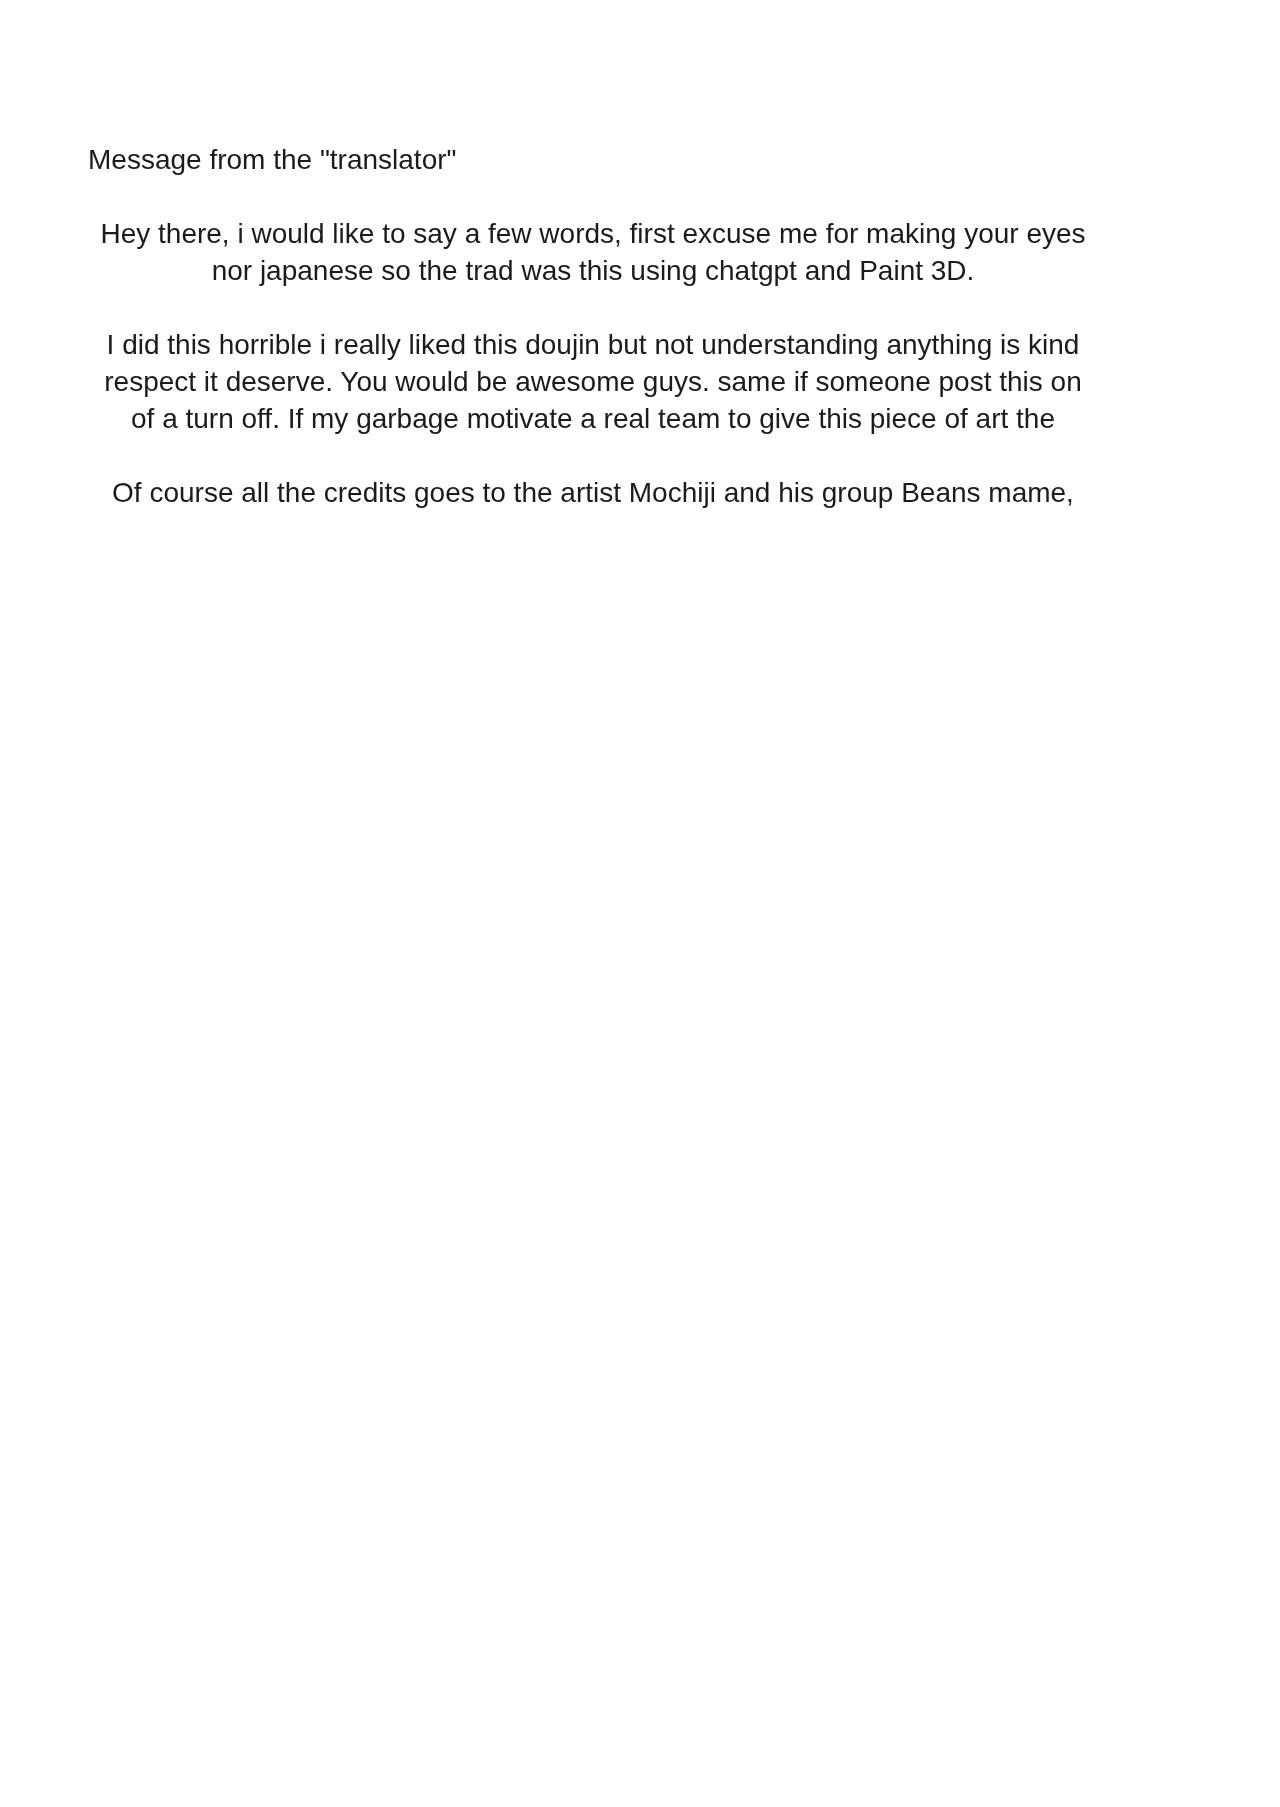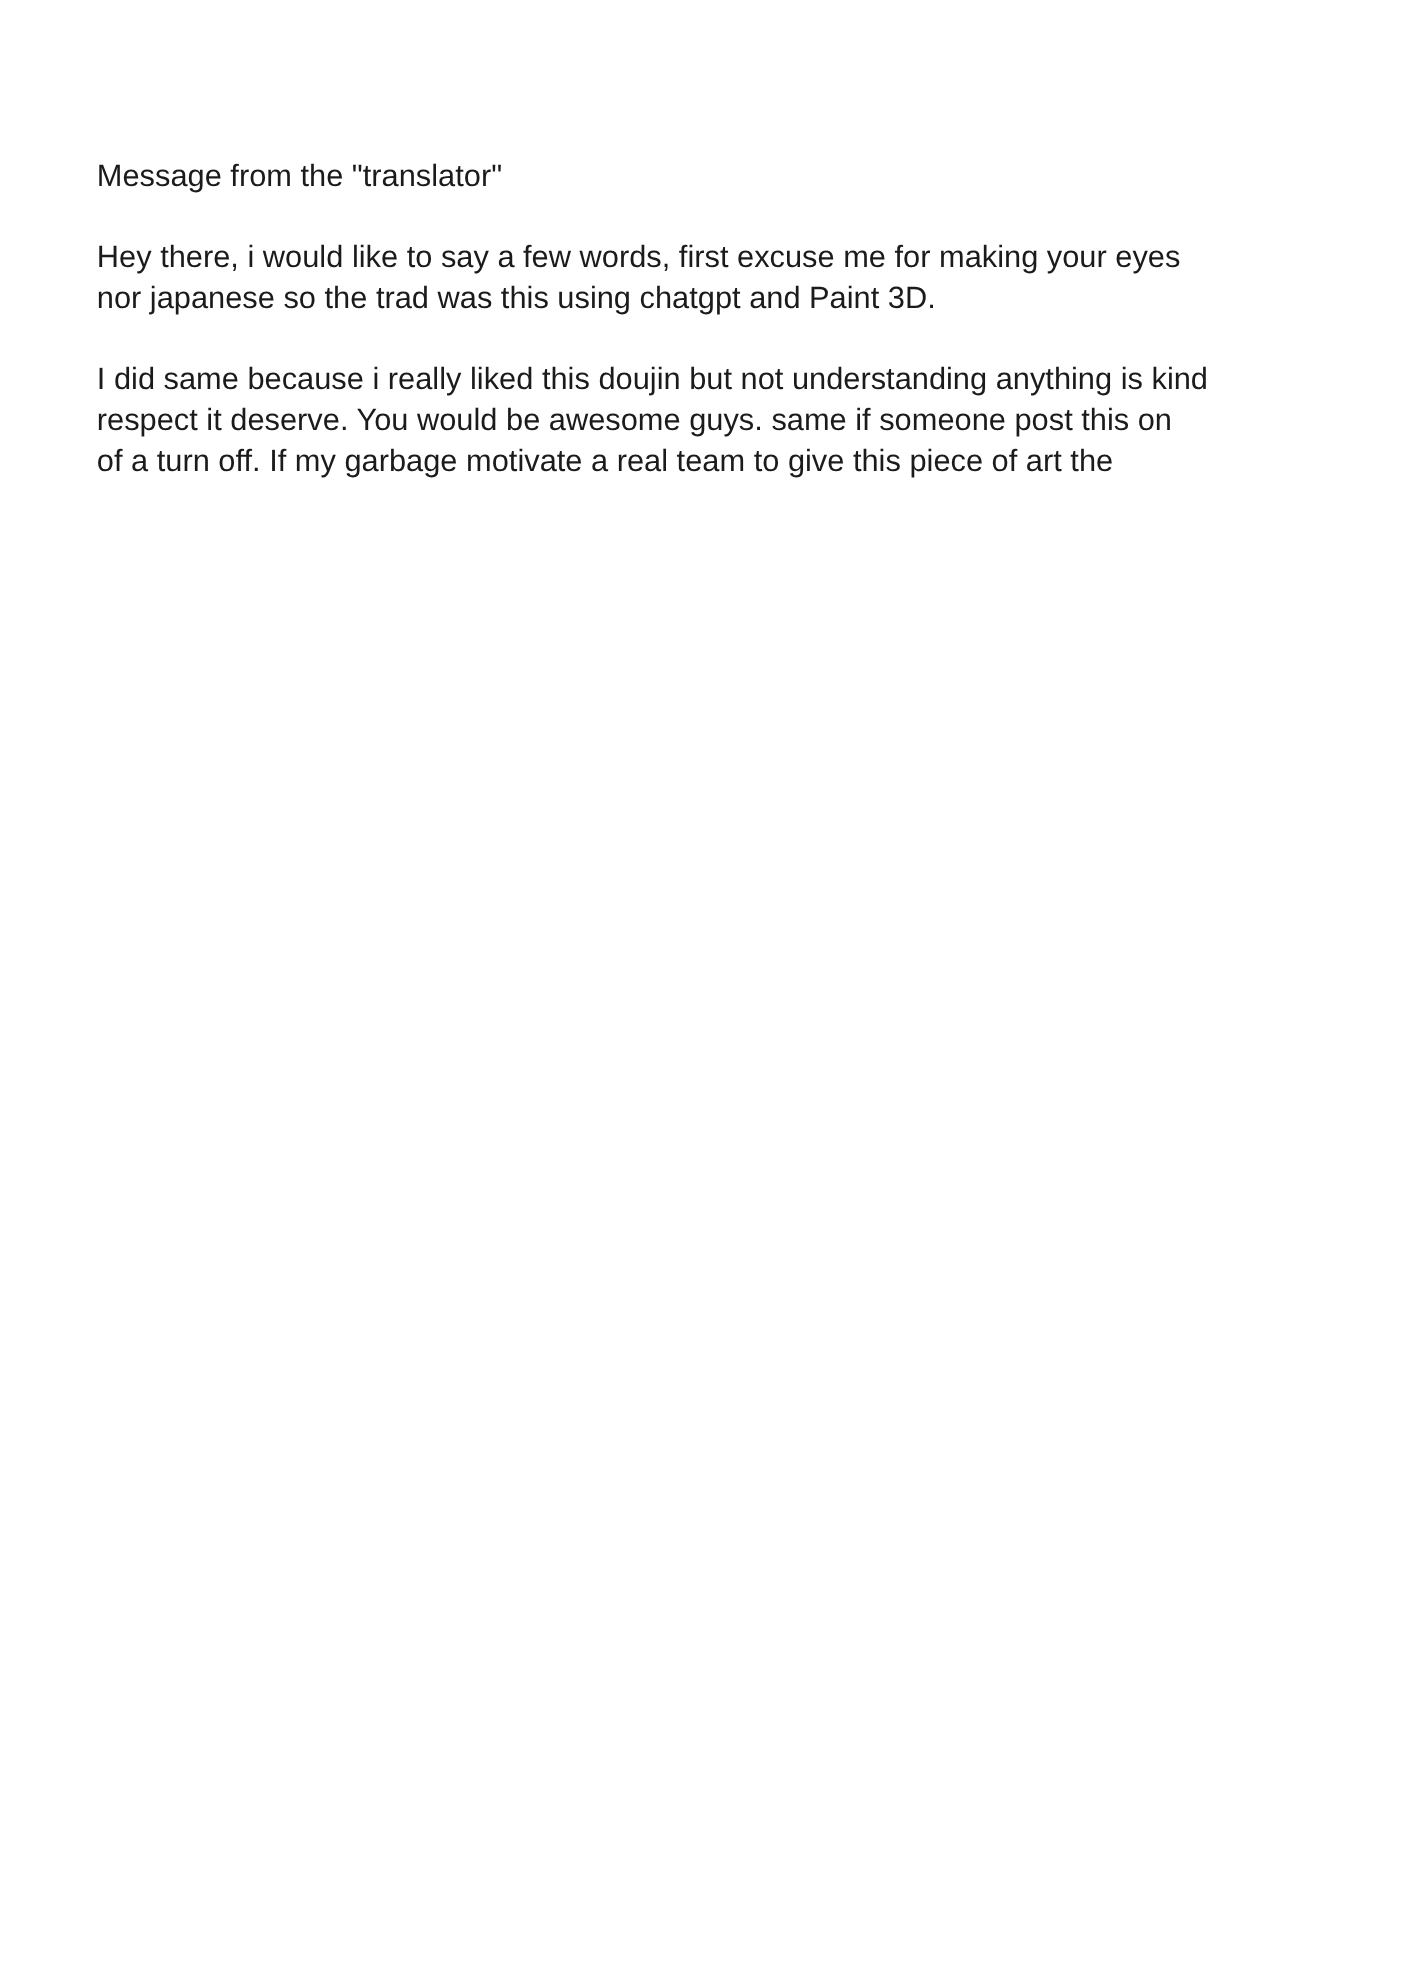--- a/index.html
+++ b/index.html
@@ -22,20 +22,21 @@
     width: 1010px;
   }
   .heading {
     font-size: 28px;
     line-height: 37px;
     margin: 0 0 37px 0;
     font-weight: 400;
   }
   .paragraph {
     margin: 0 0 37px 0;
+    text-align: center;
   }
   .line {
     font-size: 28px;
     line-height: 37px;
     white-space: nowrap;
     font-weight: 400;
   }
 </style>
 </head>
 <body>
@@ -43,19 +44,22 @@
 <div class="page">
 
   <div class="heading">Message from the "translator"</div>
 
   <div class="paragraph">
     <div class="line">Hey there, i would like to say a few words, first excuse me for making your eyes</div>
     <div class="line">nor japanese so the trad was this using chatgpt and Paint 3D.</div>
   </div>
 
   <div class="paragraph">
-    <div class="line">I did same because i really liked this doujin but not understanding anything is kind</div>
+    <div class="line">I did this horrible i really liked this doujin but not understanding anything is kind</div>
     <div class="line">respect it deserve. You would be awesome guys. same if someone post this on</div>
     <div class="line">of a turn off. If my garbage motivate a real team to give this piece of art the</div>
   </div>
 
+  <div class="paragraph">
+    <div class="line">Of course all the credits goes to the artist Mochiji and his group Beans mame,</div>
+  </div>
 
 </div>
 
 </body></html>

